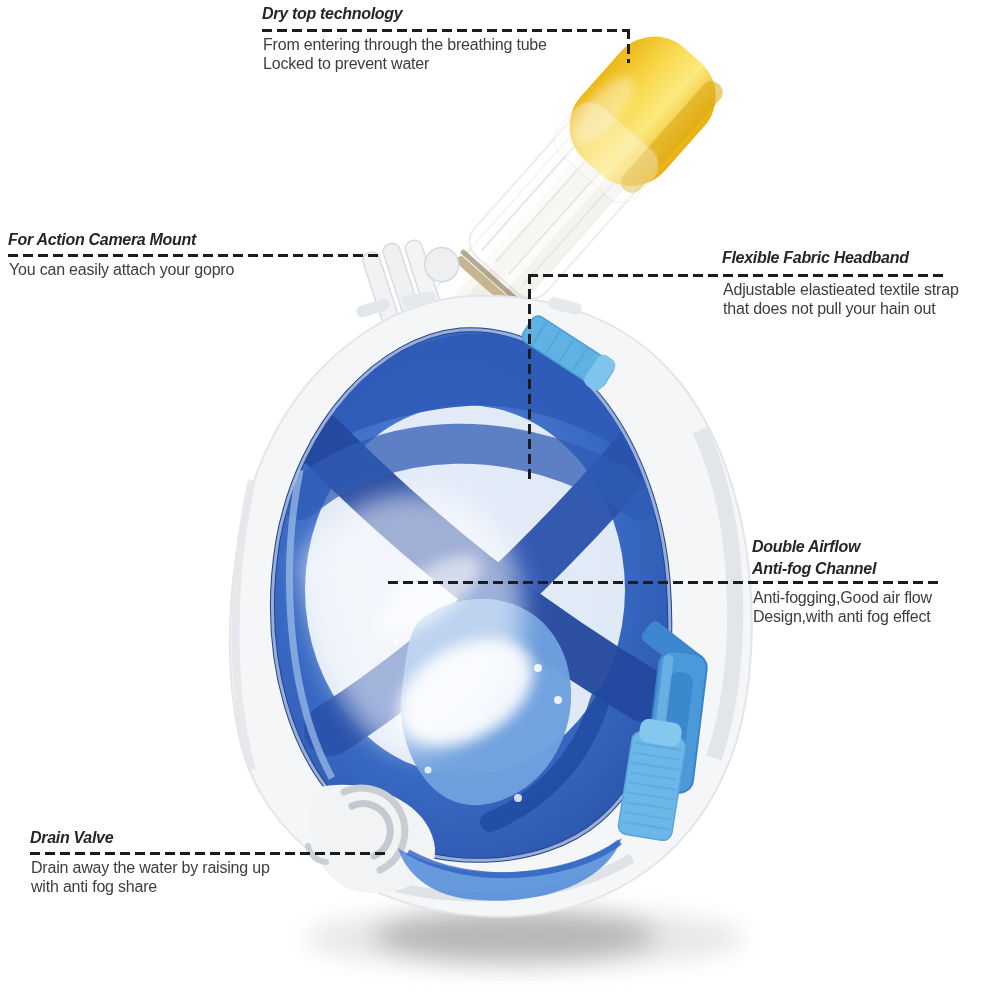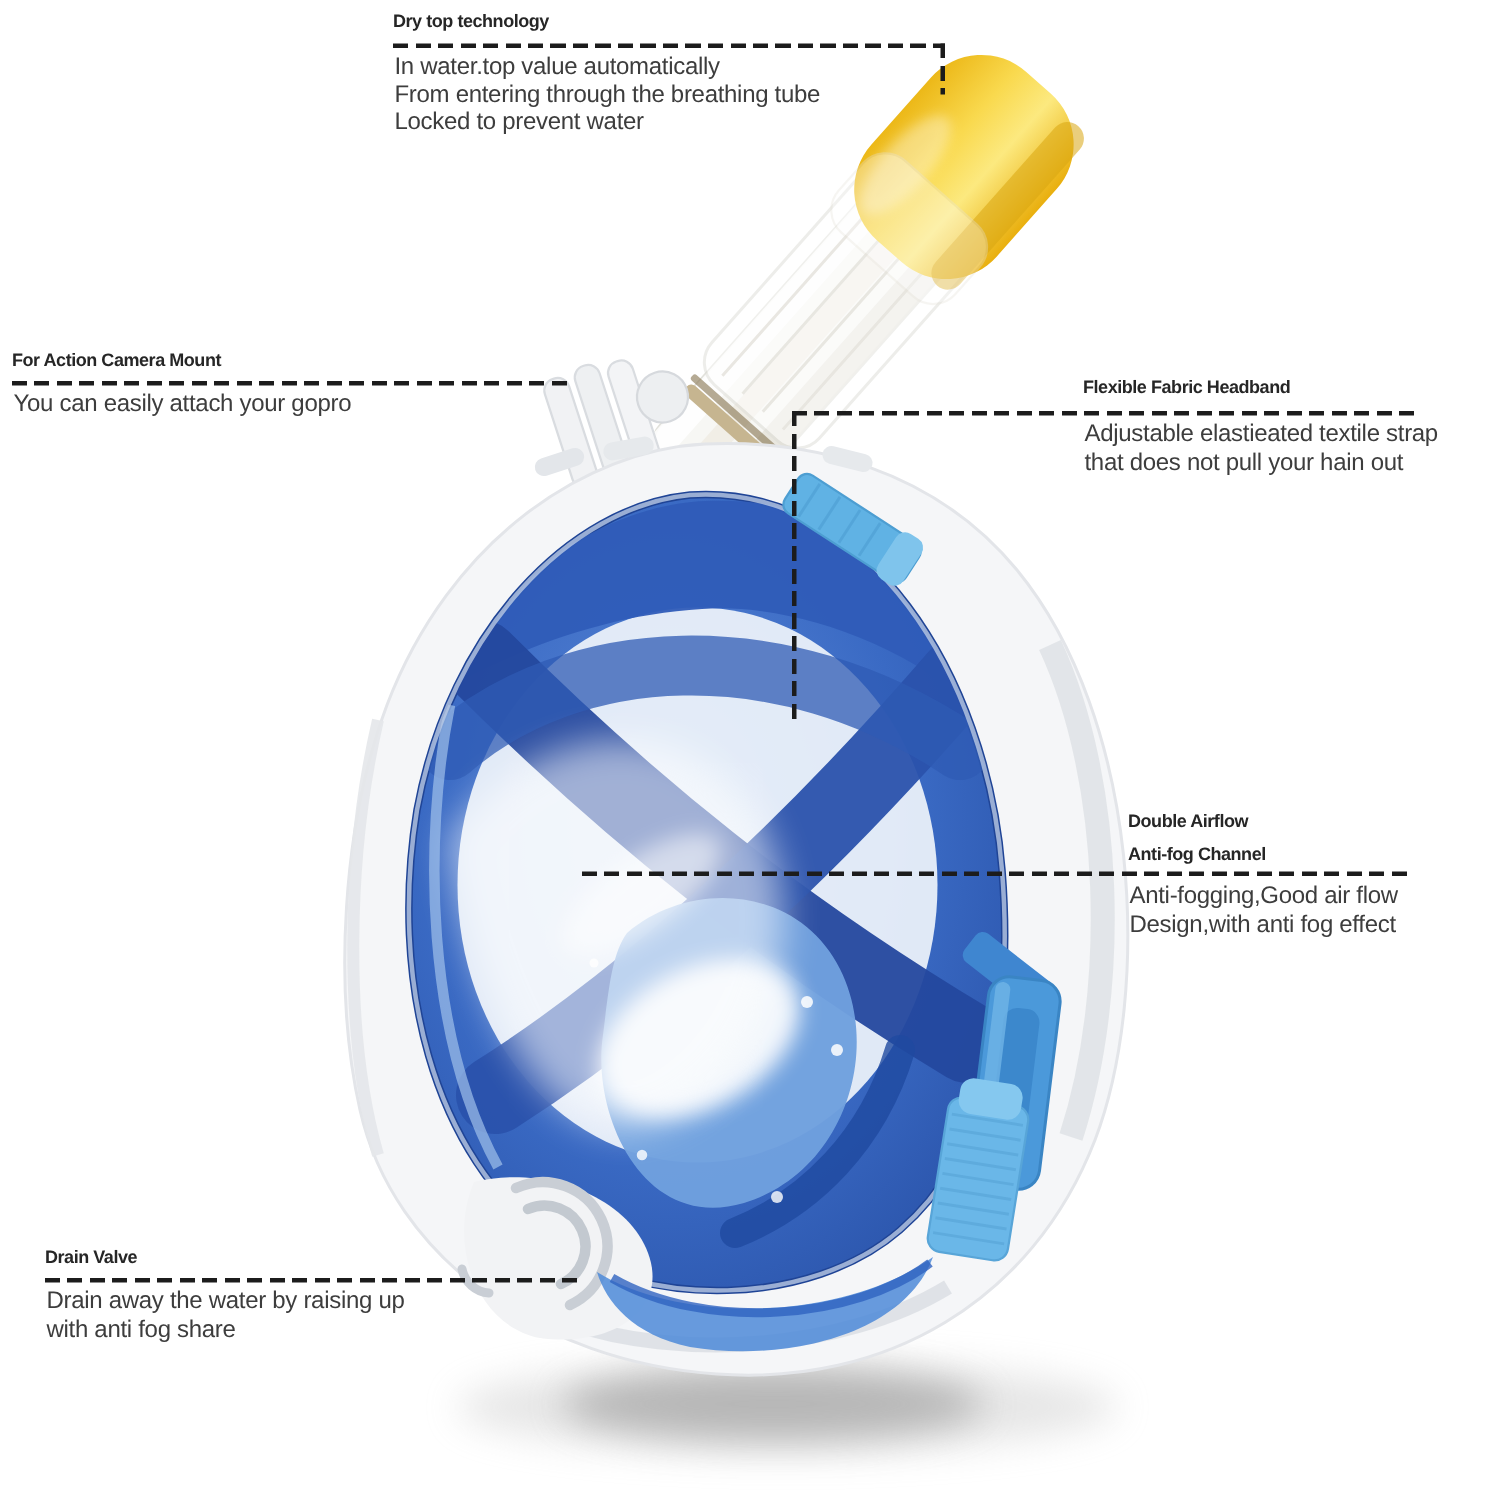--- a/index.html
+++ b/index.html
@@ -3,22 +3,22 @@
 <meta charset="utf-8">
 <style>
   html,body{margin:0;padding:0;background:#ffffff;}
   .canvas{
     position:relative;width:1000px;height:1000px;background:#ffffff;overflow:hidden;
     font-family:"Liberation Sans", sans-serif;
   }
   .art{position:absolute;inset:0;width:1000px;height:1000px;}
   .callout{position:absolute;}
   .c-title{
-    position:absolute;font-size:12px;font-weight:700;color:#262626;
-    letter-spacing:-0.3px;white-space:nowrap;line-height:22px;
+    position:absolute;font-size:16px;font-weight:700;color:#262626;
+    letter-spacing:-0.3px;white-space:nowrap;line-height:22px;font-style:italic;
   }
   .c-body{position:absolute;font-size:16px;color:#3d3d3d;letter-spacing:-0.2px;line-height:18.5px;white-space:nowrap;}
   .hdash{position:absolute;height:3px;background:repeating-linear-gradient(90deg,#1c1c1c 0 10px,transparent 10px 15px);}
   .vdash{position:absolute;width:3px;background:repeating-linear-gradient(180deg,#1c1c1c 0 10px,transparent 10px 15px);}
 </style>
 </head>
 <body>
 
 <div class="canvas">
 
@@ -173,21 +173,20 @@
         <rect x="-21" y="-66" width="42" height="24" rx="9" fill="#85c8ef"></rect>
       </g>
     </g>
   </svg>
 
   <div class="callout">
     <div class="c-title" style="left:262px;top:3px;">Dry top technology</div>
     <div class="hdash" style="left:262px;top:29px;width:368px;"></div>
     <div class="vdash" style="left:627px;top:29px;height:34px;"></div>
     <div class="c-body" style="left:263px;top:36px;">
-      <div>In water.top value automatically</div>
       <div>From entering through the breathing tube</div>
       <div>Locked to prevent water</div>
     </div>
   </div>
 
   <div class="callout">
     <div class="c-title" style="left:8px;top:229px;">For Action Camera Mount</div>
     <div class="hdash" style="left:8px;top:254px;width:370px;"></div>
     <div class="c-body" style="left:9px;top:261px;">
       <div>You can easily attach your gopro</div>

